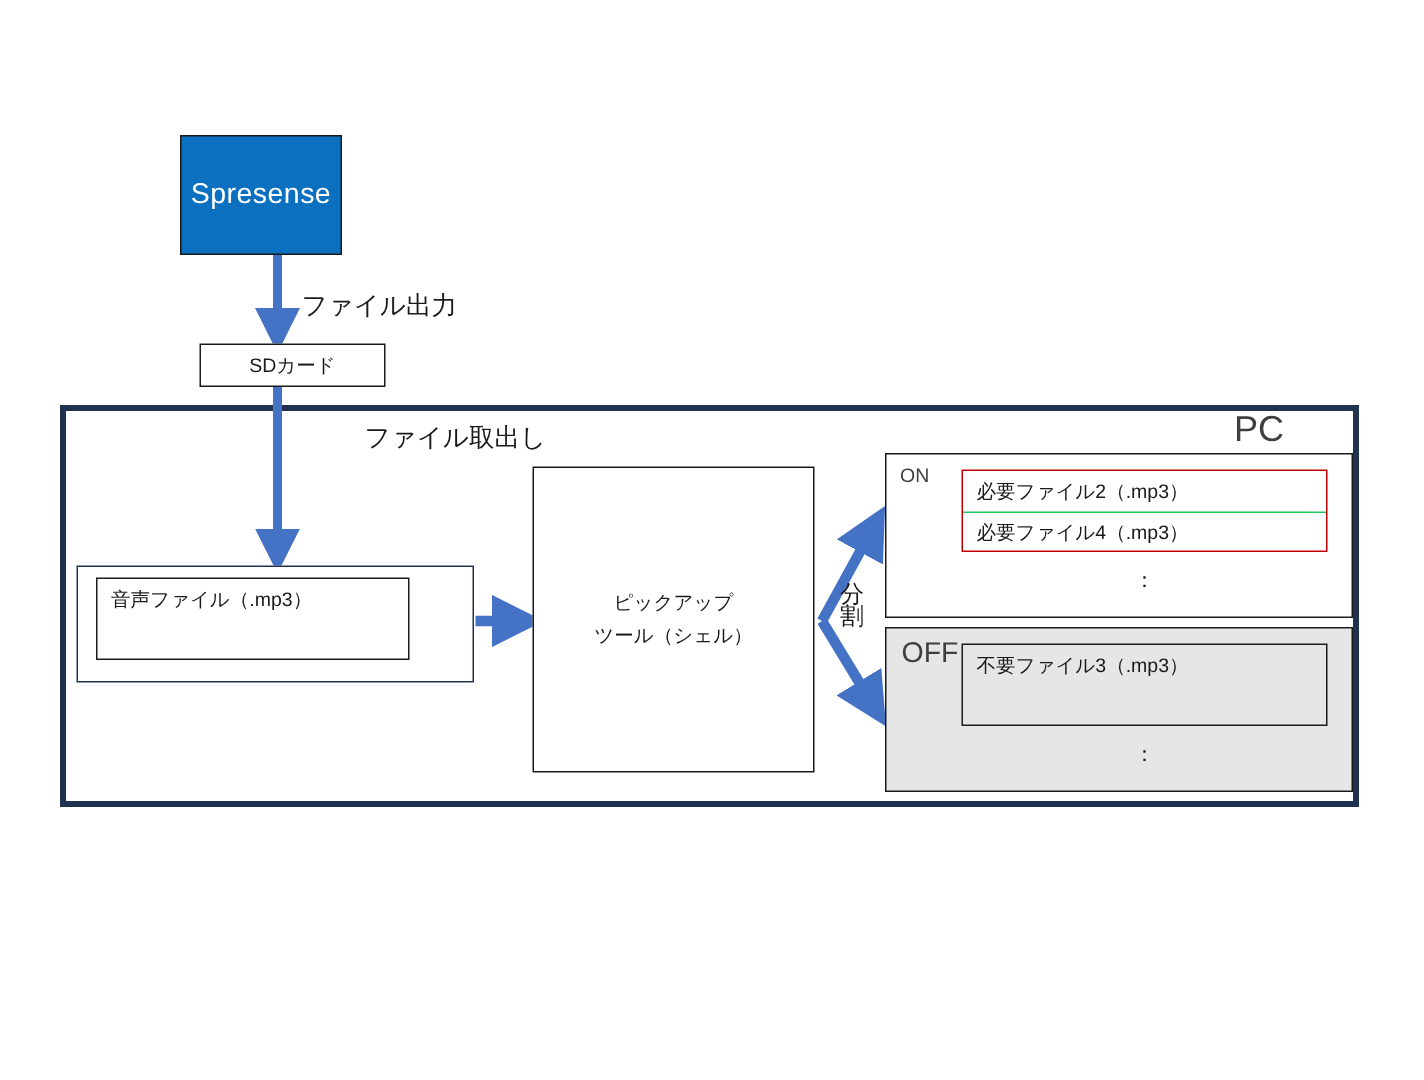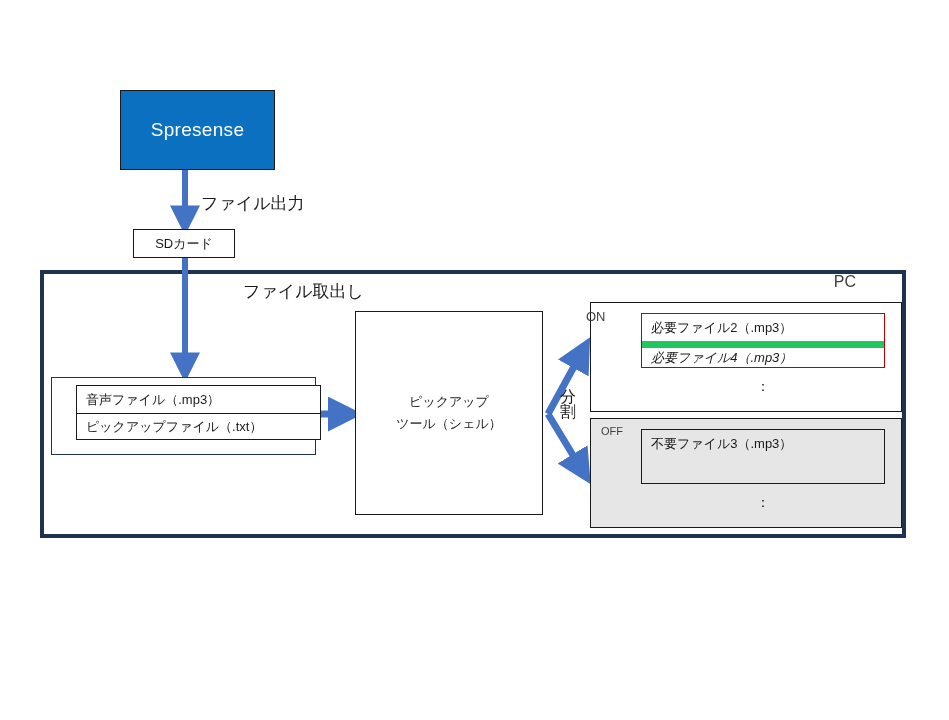--- a/index.html
+++ b/index.html
@@ -15,39 +15,39 @@
     width: 949px;
     height: 720px;
     background: #ffffff;
     overflow: hidden;
   }
   .abs { position: absolute; }
 
   
   #spresense-box {
     left: 120px; top: 90px;
-    width: 155px; height: 80px;
+    width: 108px; height: 80px;
     background: #0a70bf;
     border: 1px solid #1a1a1a;
     box-sizing: border-box;
     display: flex;
     align-items: center;
     justify-content: center;
   }
   #spresense-label {
     color: #ffffff;
     font-size: 19px;
     letter-spacing: 0.3px;
     white-space: nowrap;
   }
 
   
   #sdcard-box {
     left: 133px; top: 229px;
-    width: 102px; height: 29px;
+    width: 124px; height: 29px;
     background: #ffffff;
     border: 1px solid #1a1a1a;
     box-sizing: border-box;
     display: flex;
     align-items: center;
     justify-content: center;
   }
   #sdcard-label {
     font-size: 13px;
     color: #1a1a1a;
@@ -57,21 +57,21 @@
   
   #pc-container {
     left: 40px; top: 270px;
     width: 866px; height: 268px;
     border: 4px solid #1f3250;
     box-sizing: border-box;
     background: transparent;
   }
   #pc-label {
     left: 856px; top: 273px;
-    font-size: 16px;
+    font-size: 24px;
     color: #3f3f3f;
     white-space: nowrap;
     transform: translateX(-100%);
   }
 
   
   .edge-label {
     font-size: 17px;
     color: #1a1a1a;
     white-space: nowrap;
@@ -90,22 +90,22 @@
 
   
   #files-outer {
     left: 51px; top: 377px;
     width: 265px; height: 78px;
     background: #ffffff;
     border: 1px solid #1f3250;
     box-sizing: border-box;
   }
   #files-inner {
-    left: 76px; top: 385px;
-    width: 245px; height: 55px;
+    left: 64px; top: 385px;
+    width: 209px; height: 55px;
     background: #ffffff;
     border: 1px solid #1a1a1a;
     box-sizing: border-box;
   }
   .file-row {
     height: 27px;
     display: flex;
     align-items: center;
     padding-left: 9px;
     box-sizing: border-box;
@@ -138,51 +138,51 @@
 
   
   #on-group {
     left: 590px; top: 302px;
     width: 312px; height: 110px;
     background: #ffffff;
     border: 1px solid #1a1a1a;
     box-sizing: border-box;
   }
   #on-title {
-    left: 586px; top: 309px;
+    left: 600px; top: 309px;
     font-size: 13px;
     color: #3f3f3f;
   }
   #on-list {
     left: 641px; top: 313px;
     width: 244px; height: 55px;
     background: #ffffff;
     border: 1px solid #c00000;
     box-sizing: border-box;
   }
-  #on-list .file-row + .file-row { border-top: 7px solid #22c55e; font-style: italic; }
+  #on-list .file-row + .file-row { border-top: 1px solid #22c55e; }
   #on-dots {
     left: 641px; top: 378px;
     width: 244px;
     text-align: center;
     font-size: 14px;
     color: #1a1a1a;
   }
 
   
   #off-group {
     left: 590px; top: 418px;
     width: 312px; height: 110px;
     background: #e6e6e6;
     border: 1px solid #1a1a1a;
     box-sizing: border-box;
   }
   #off-title {
     left: 601px; top: 425px;
-    font-size: 11px;
+    font-size: 19px;
     color: #3f3f3f;
   }
   #off-list {
     left: 641px; top: 429px;
     width: 244px; height: 55px;
     background: #e6e6e6;
     border: 1px solid #1a1a1a;
     box-sizing: border-box;
   }
   #off-list .file-row + .file-row { border-top: 1px solid #1a1a1a; text-align: right; }
@@ -235,21 +235,20 @@
 
   <div class="abs" id="sdcard-box">
     <span id="sdcard-label">SDカード</span>
   </div>
 
   <div class="abs edge-label" id="label-file-extract">ファイル取出し</div>
 
   <div class="abs" id="files-outer"></div>
   <div class="abs" id="files-inner">
     <div class="file-row">音声ファイル（.mp3）</div>
-    <div class="file-row">ピックアップファイル（.txt）</div>
   </div>
 
   <div class="abs" id="tool-box">
     <span class="tool-line">ピックアップ</span>
     <span class="tool-line">ツール（シェル）</span>
   </div>
 
   <div class="abs" id="label-split">分割</div>
 
   <div class="abs" id="on-group"></div>

